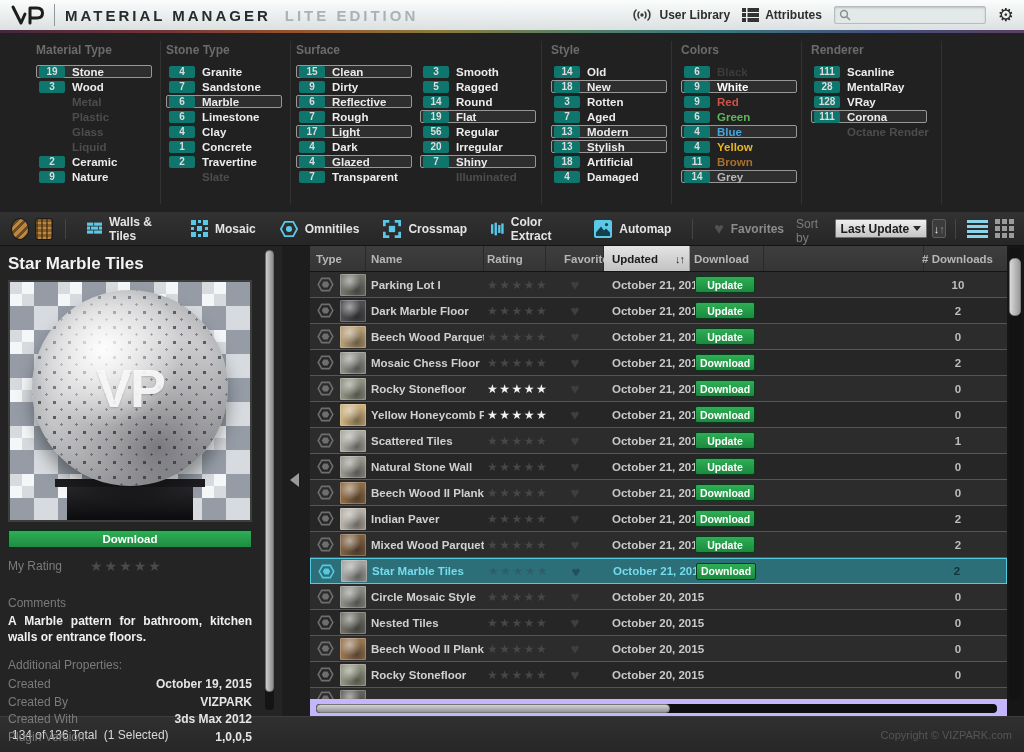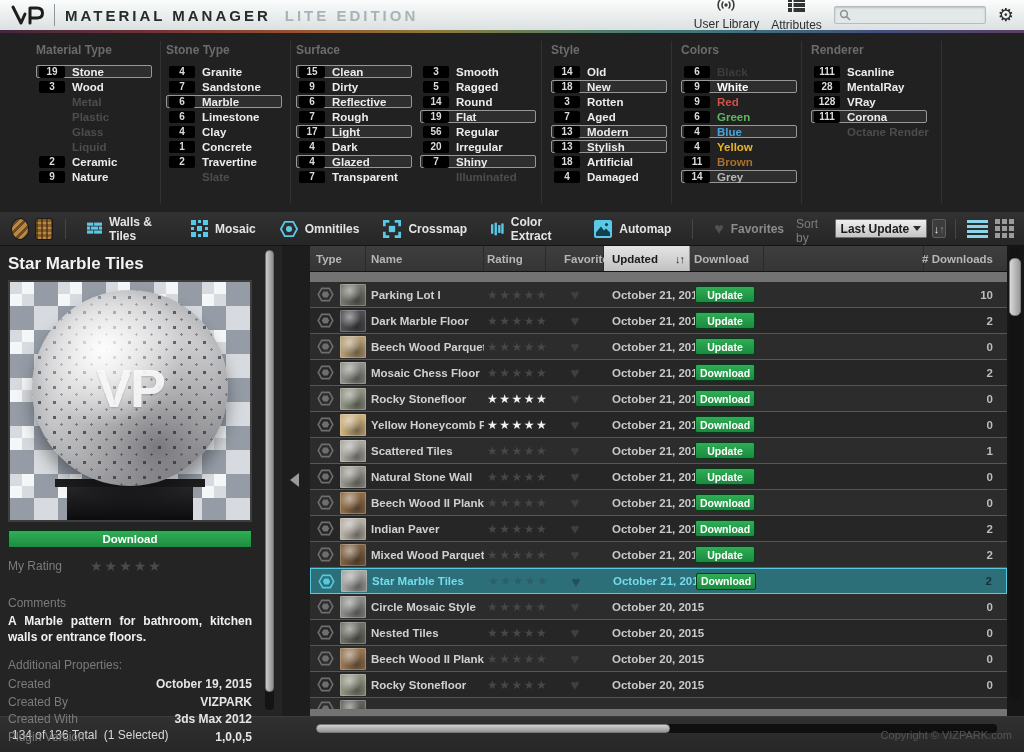--- a/index.html
+++ b/index.html
@@ -8,38 +8,38 @@
 .app{position:relative;width:1024px;height:668px;}
 
 
 .titlebar{height:30px;background:linear-gradient(#fbfdfd,#dbe0e0);display:flex;align-items:center;padding:0 10px;}
 .logo{display:flex;align-items:center;}
 .sr{position:absolute;width:1px;height:1px;overflow:hidden;clip:rect(0 0 0 0);}
 .tbsep{width:1px;height:22px;background:#8f9898;margin:0 10px 0 8px;}
 .app-title{font-size:15px;font-weight:bold;letter-spacing:3px;color:#262b2b;}
 .app-edition{font-size:15px;font-weight:bold;letter-spacing:3px;color:#a9b3b3;margin-left:14px;}
 .tb-right{margin-left:auto;display:flex;align-items:center;gap:12px;}
-.tb-item{display:flex;align-items:center;gap:6px;font-size:12px;font-weight:normal;color:#2e2e2e;cursor:default;flex-direction:column;}
+.tb-item{display:flex;align-items:center;gap:6px;font-size:12px;font-weight:bold;color:#2e2e2e;cursor:default;}
 .searchbox{width:152px;height:18px;background:#e3e8e8;border:1px solid #b5bdbd;border-radius:2px;display:flex;align-items:center;padding:0 4px;gap:4px;box-shadow:inset 0 1px 2px rgba(0,0,0,.18);}
 .searchbox input{flex:1;border:none;background:transparent;font-size:11px;outline:none;min-width:0;color:#333;}
 .gear{font-size:18px;color:#2b2b2b;line-height:1;}
 
 
 .rainbow{height:3px;background:linear-gradient(90deg,#46263e,#6e3238,#96522f,#8c7a3c,#54806a,#3c7480,#44507e,#5c3f66);}
 
 
 .filters{position:relative;height:179px;background:#212121;}
 .fsep{position:absolute;top:8px;bottom:8px;width:1px;background:#323232;}
 .panel{position:absolute;top:10px;}
 .ptitle{font-size:12px;font-weight:bold;color:#6b6b6b;margin-bottom:8px;}
 .pcols{display:flex;gap:8px;}
 .pcol{width:116px;}
 .fitem{display:flex;align-items:center;height:13px;margin-bottom:2px;border:1px solid transparent;border-radius:2px;padding:0 2px;}
 .fitem.selected{border-color:#979797;background:#2e2e2e;}
-.fcount{min-width:26px;height:12px;background:#000000;border-radius:2px;color:#dcdcdc;font-size:10px;font-weight:bold;display:flex;align-items:center;justify-content:center;padding:0 2px;}
+.fcount{min-width:26px;height:12px;background:#0f766e;border-radius:2px;color:#dcdcdc;font-size:10px;font-weight:bold;display:flex;align-items:center;justify-content:center;padding:0 2px;}
 .fitem.disabled .fcount{visibility:hidden;}
 .flabel{margin-left:7px;font-size:11.5px;font-weight:bold;color:#ececec;white-space:nowrap;}
 .fitem.disabled .flabel{color:#4d4d4d;}
 
 
 .toolbar{height:34px;background:linear-gradient(#323232,#262626);border-bottom:1px solid #141414;display:flex;align-items:center;padding:0 8px;}
 .texcircle{width:20px;height:20px;border-radius:50%;margin:0 4px;background:repeating-linear-gradient(135deg,#bc8743 0 3px,#6e4c22 3px 6px);box-shadow:0 0 0 1px #1a1a1a;}
 .texsquare{width:20px;height:20px;border-radius:3px;margin:0 4px;background:repeating-linear-gradient(90deg,rgba(50,32,10,.55) 0 2px,transparent 2px 5px),repeating-linear-gradient(0deg,#bc8743 0 2px,#8a5f2a 2px 5px);box-shadow:0 0 0 1px #1a1a1a;}
 .tsep{width:1px;height:20px;background:#464646;margin:0 9px;}
 .plugin{display:flex;align-items:center;gap:7px;padding:0 12px;font-size:12px;font-weight:bold;color:#e4e4e4;}
@@ -77,21 +77,21 @@
 .dprop{display:flex;width:244px;height:17.5px;align-items:center;}
 .dprop .pv{margin-left:auto;color:#e5e5e5;font-size:12px;font-weight:bold;}
 .dscroll{position:absolute;left:265px;top:4px;width:9px;height:460px;background:#141414;border-radius:4px;}
 .dthumbbar{width:9px;height:442px;background:linear-gradient(90deg,#cdcdcd,#8d8d8d);border-radius:4px;border:1px solid #6f6f6f;}
 
 
 .gap{width:28px;background:#1d1d1d;position:relative;flex:none;}
 .colarrow{position:absolute;top:227px;left:8px;width:0;height:0;border-top:7px solid transparent;border-bottom:7px solid transparent;border-right:9px solid #9a9a9a;cursor:pointer;}
 
 
-.tablewrap{flex:1;display:flex;flex-direction:column;background:#737373;min-width:0;gap:10px;}
+.tablewrap{flex:1;display:flex;flex-direction:column;background:#c4b5fd;min-width:0;}
 .thead{height:26px;background:linear-gradient(#3e3e3e,#353535);display:flex;align-items:stretch;border-bottom:1px solid #141414;flex:none;}
 .hcell{display:flex;align-items:center;font-size:11.5px;font-weight:bold;color:#b6b6b6;border-right:1px solid #2a2a2a;white-space:nowrap;}
 .hcell.active{background:linear-gradient(#e4e4e4,#c2c2c2);color:#1a1a1a;border-right:1px solid #9a9a9a;}
 .hsort{margin-left:auto;padding-right:5px;font-size:11px;color:#2a2a2a;letter-spacing:-1px;}
 .hfill{flex:1;border-right:none;}
 .hdl{width:84px;justify-content:flex-end;padding-right:14px;border-right:none;border-left:1px solid #2a2a2a;}
 .row{height:26px;display:flex;align-items:center;border-bottom:1px solid #0f766e;flex:none;cursor:default;}
 .row.odd{background:#2c2c2c;}
 .row.even{background:#262626;}
 .row.selected{background:#2c6f78;border:1px solid #55cadf;}
@@ -102,21 +102,21 @@
 .c-stars{width:62px;font-size:12px;letter-spacing:1.5px;color:#474747;padding-left:3px;flex:none;cursor:pointer;}
 .c-stars.lit{color:#f2f2f2;}
 .row.selected .c-stars{color:#2e5f68;}
 .c-fav{width:58px;text-align:center;font-size:15px;color:#3f3f3f;flex:none;line-height:1;cursor:pointer;}
 .row.selected .c-fav{color:#235159;}
 .c-date{width:86px;padding-left:8px;font-size:11.5px;font-weight:bold;color:#c9c9c9;white-space:nowrap;flex:none;}
 .row.selected .c-date{color:#74dcec;}
 .c-btn{width:74px;display:flex;flex:none;}
 .gbtn{width:60px;height:17px;margin-left:5px;background:linear-gradient(#2fae55,#1b8a3e);border:1px solid #0a3b1c;border-radius:2px;color:#fff;font-size:10.5px;font-weight:bold;display:flex;align-items:center;justify-content:center;cursor:pointer;}
 .c-fill{flex:1;}
-.c-num{width:84px;text-align:right;padding-right:14px;font-size:11.5px;font-weight:bold;color:#bdbdbd;flex:none;}
+.c-num{width:84px;text-align:center;padding-right:14px;font-size:11.5px;font-weight:bold;color:#bdbdbd;flex:none;}
 .row.selected .c-num{color:#10353c;}
 .row.partial{height:11px;overflow:hidden;border-bottom:none;align-items:flex-start;}
 .row.partial .c-type,.row.partial .thumb{margin-top:2px;}
 .hscroll{height:9px;background:#0f0f0f;border-radius:4px;margin:5px 10px 0 6px;flex:none;}
 .hthumb{width:52%;height:9px;background:linear-gradient(#d2d2d2,#949494);border-radius:4px;border:1px solid #777;cursor:pointer;}
 
 
 .vscroll{width:12px;height:452px;background:#131313;border-radius:5px;margin:2px 3px 0 2px;flex:none;}
 .vthumb{width:12px;height:58px;margin-top:10px;background:linear-gradient(90deg,#d8d8d8,#9a9a9a);border-radius:5px;border:1px solid #7a7a7a;cursor:pointer;}
 

